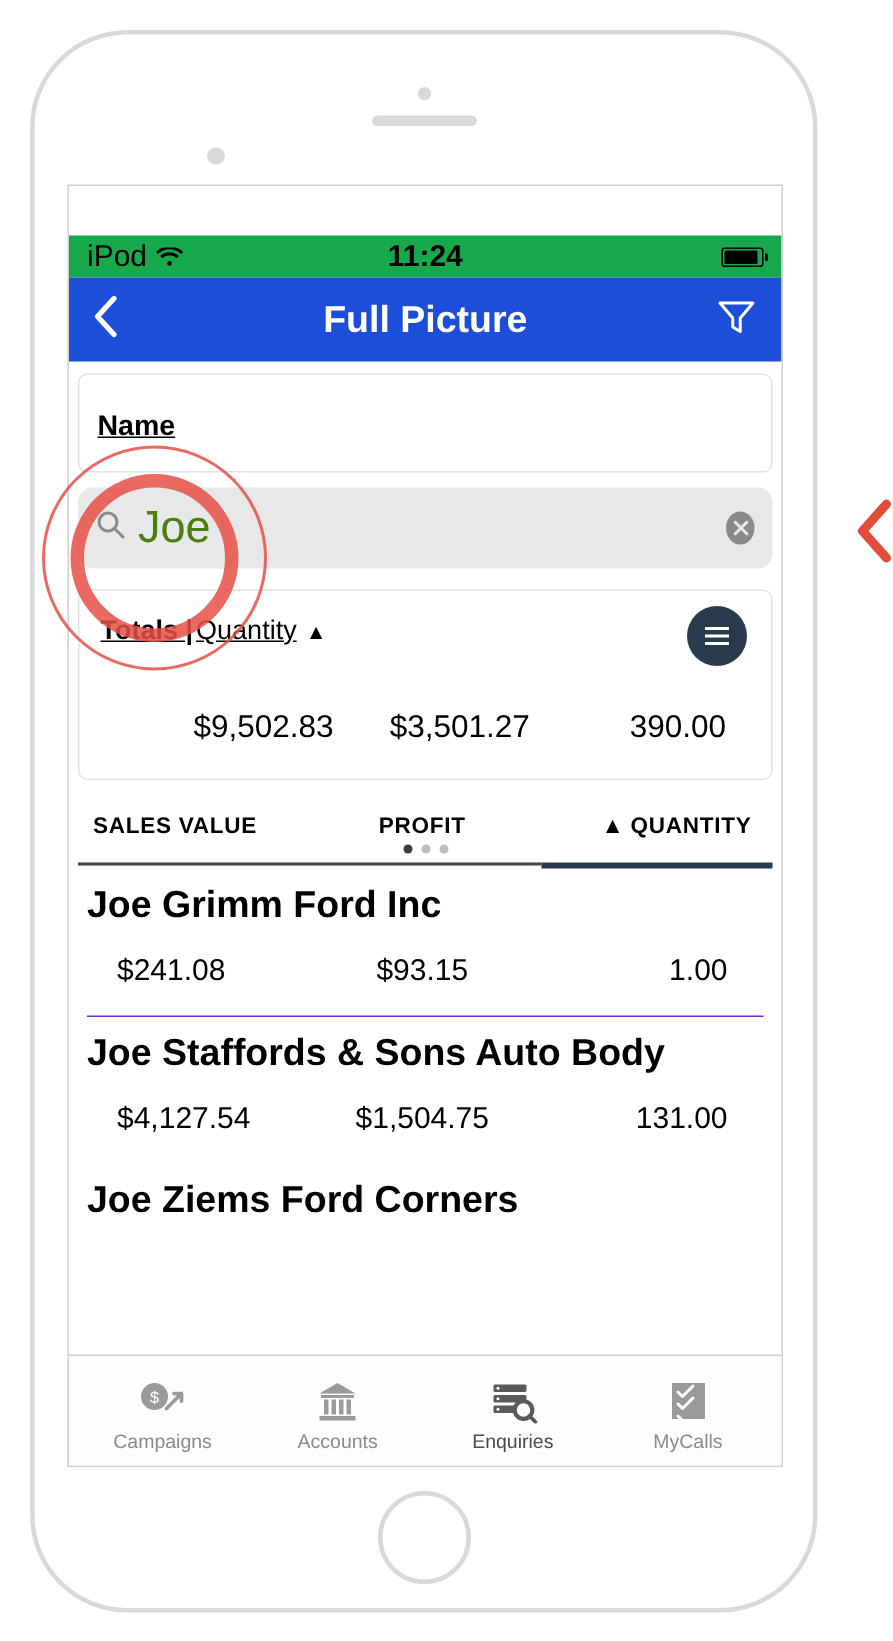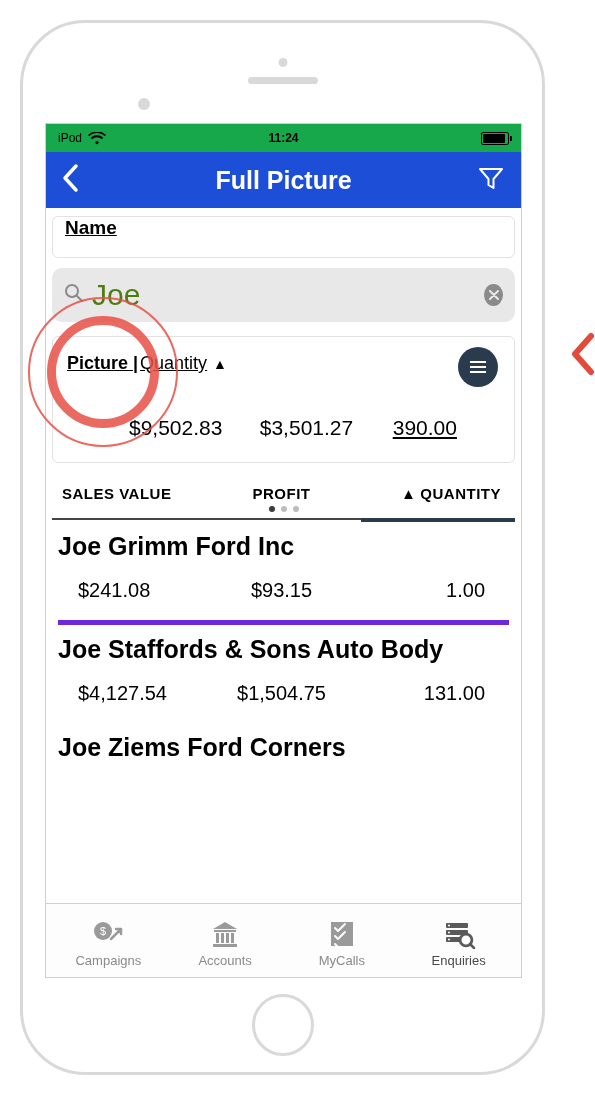--- a/index.html
+++ b/index.html
@@ -71,22 +71,23 @@
     overflow: hidden;
   }
   .status-bar {
     height: 28px;
     background: #17a84b;
     display: flex;
     align-items: center;
     justify-content: space-between;
     padding: 0 12px;
     color: #000;
-    font-size: 12px;
+    font-size: 20px;
     font-weight: 500;
+    margin-top: 33px;
   }
   .status-left { display: flex; align-items: center; gap: 6px; }
   .status-center { position: absolute; left: 50%; transform: translateX(-50%); font-weight: 600; }
   .wifi-icon svg { display: block; }
   .battery-icon { width: 28px; height: 13px; border: 1.5px solid #000; border-radius: 2px; position: relative; }
   .battery-icon::after { content: ""; position: absolute; right: -4px; top: 3px; width: 2.5px; height: 5px; background: #000; border-radius: 0 1px 1px 0; }
   .battery-fill { position: absolute; left: 1px; top: 1px; bottom: 1px; width: 22px; background: #000; border-radius: 1px; }
 
   .header {
     height: 56px;
@@ -106,21 +107,21 @@
   }
   .back-chevron { cursor: pointer; }
   .filter-icon { position: absolute; right: 16px; cursor: pointer; }
 
   .content { padding: 8px 6px 0 6px; height: calc(100% - 28px - 56px - 74px); overflow: hidden; }
 
   .name-card {
     background: #fff;
     border: 1px solid #e2e2e2;
     border-radius: 6px;
-    padding: 0 12px 18px 12px;
+    padding: 24px 12px 18px 12px;
     margin-bottom: 10px;
   }
   .name-label { font-size: 19px; font-weight: 700; text-decoration: underline; }
 
   .search-row {
     background: #e8e8e8;
     border-radius: 10px;
     display: flex;
     align-items: center;
     padding: 8px 12px;
@@ -176,21 +177,21 @@
     display: flex;
     justify-content: space-between;
     margin-top: 42px;
     font-size: 21px;
     font-weight: 400;
     padding: 0 6px;
   }
   .totals-values div { flex: 1; }
   .totals-values div:nth-child(1) { text-align: left; padding-left: 8px; margin-left: 48px; }
   .totals-values div:nth-child(2) { text-align: center; }
-  .totals-values div:nth-child(3) { text-align: center; padding-right: 10px; text-decoration: underline; }
+  .totals-values div:nth-child(3) { text-align: right; padding-right: 10px; }
 
   .cols-header {
     display: flex;
     padding: 0 6px 8px 6px;
     font-size: 15px;
     font-weight: 600;
     letter-spacing: 0.5px;
     gap: 16px;
   }
   .cols-header > div { flex: 1; text-align: center; display: flex; align-items: center; justify-content: center; gap: 4px; }
@@ -203,21 +204,21 @@
   .dots span { width: 6px; height: 6px; border-radius: 50%; background: #bdbdbd; }
   .dots span.active { background: #3a3a3a; }
 
   .list-row { padding: 8px 6px 0 6px; }
   .row-name { font-size: 25px; font-weight: 700; padding: 2px 0 18px 0; }
   .row-values {
     display: flex;
     justify-content: space-between;
     font-size: 20px;
     padding: 0 10px 18px 20px;
-    border-bottom: 5px solid #6d28d9;
+    border-bottom: 1px solid #6d28d9;
   }
   .row-values div { flex: 1; }
   .row-values div:nth-child(1) { text-align: left; }
   .row-values div:nth-child(2) { text-align: center; }
   .row-values div:nth-child(3) { text-align: right; padding-right: 14px; }
   .row-values.noborder { border-bottom: none; justify-content: center; }
 
   .tabbar {
     position: absolute;
     bottom: 0; left: 0; right: 0;
@@ -320,21 +321,21 @@
         <input type="text" value="Joe" style="">
         <span class="clear-icon">
           <svg width="10" height="10" viewBox="0 0 10 10">
               <path d="M1 1 L9 9 M9 1 L1 9" stroke="#e8e8e8" stroke-width="2" stroke-linecap="round"></path>
             </svg>
         </span>
       </div>
 
       <div class="totals-card">
         <div class="totals-header">
-          <span class="totals-text">Picture |</span>
+          <span class="totals-text">Totals |</span>
           <span class="qty-text"> Quantity</span>
           <span class="sort-triangle">▲</span>
         </div>
         <div class="hamburger-circle">
             <span></span>
           </div>
         <div class="totals-values">
           <div>$9,502.83</div>
           <div>$3,501.27</div>
           <div>390.00</div>
@@ -404,47 +405,47 @@
               <path d="M5 10 L17 3 L29 10 Z" fill="#9a9a9a"></path>
               <rect x="6" y="11" width="22" height="2" fill="#9a9a9a"></rect>
               <rect x="8" y="14" width="3" height="10" fill="#9a9a9a"></rect>
               <rect x="13" y="14" width="3" height="10" fill="#9a9a9a"></rect>
               <rect x="18" y="14" width="3" height="10" fill="#9a9a9a"></rect>
               <rect x="23" y="14" width="3" height="10" fill="#9a9a9a"></rect>
               <rect x="5" y="25" width="24" height="3" fill="#9a9a9a"></rect>
             </svg>
         </div>
         <span>Accounts</span>
-      </div>
-      <div class="tab-item">
-        <div class="tab-icon">
-          <svg width="34" height="30" viewBox="0 0 34 30">
-              <rect x="6" y="3" width="22" height="24" fill="#9a9a9a"></rect>
-              <path d="M10 9 L13 12 L20 5 M10 17 L13 20 L20 13 M10 25 L13 28" stroke="#fff" stroke-width="2" fill="none" stroke-linecap="round" stroke-linejoin="round"></path>
-            </svg>
-        </div>
-        <span>MyCalls</span>
       </div>
       <div class="tab-item active">
         <div class="tab-icon">
           <svg width="34" height="30" viewBox="0 0 34 30">
               <rect x="4" y="4" width="22" height="5" rx="1" fill="#5a5a5a"></rect>
               <rect x="4" y="11" width="22" height="5" rx="1" fill="#5a5a5a"></rect>
               <rect x="4" y="18" width="22" height="5" rx="1" fill="#5a5a5a"></rect>
               <circle cx="7" cy="6.5" r="1" fill="#fff"></circle>
               <circle cx="7" cy="13.5" r="1" fill="#fff"></circle>
               <circle cx="7" cy="20.5" r="1" fill="#fff"></circle>
               <circle cx="24" cy="21" r="6" fill="none" stroke="#5a5a5a" stroke-width="2.5"></circle>
               <circle cx="24" cy="21" r="6" fill="#fdfdfd"></circle>
               <circle cx="24" cy="21" r="5.5" fill="none" stroke="#5a5a5a" stroke-width="2"></circle>
               <line x1="28" y1="25" x2="32" y2="29" stroke="#5a5a5a" stroke-width="2.5" stroke-linecap="round"></line>
             </svg>
         </div>
         <span>Enquiries</span>
       </div>
+      <div class="tab-item">
+        <div class="tab-icon">
+          <svg width="34" height="30" viewBox="0 0 34 30">
+              <rect x="6" y="3" width="22" height="24" fill="#9a9a9a"></rect>
+              <path d="M10 9 L13 12 L20 5 M10 17 L13 20 L20 13 M10 25 L13 28" stroke="#fff" stroke-width="2" fill="none" stroke-linecap="round" stroke-linejoin="round"></path>
+            </svg>
+        </div>
+        <span>MyCalls</span>
+      </div>
     </div>
 
   </div>
 
   <div class="home-button"></div>
 </div>
 
 <div class="touch-indicator">
   <div class="ring1"></div>
   <div class="ring2"></div>

